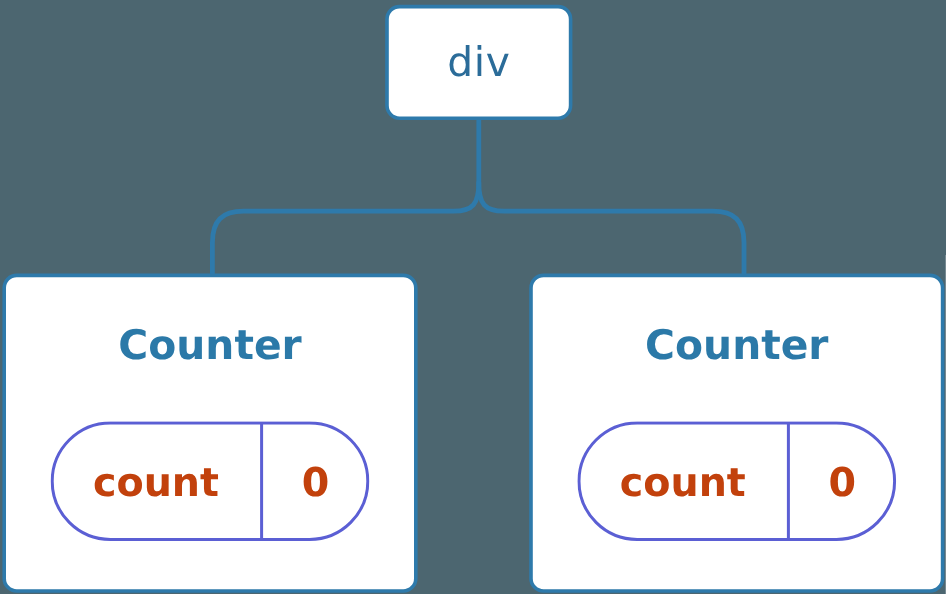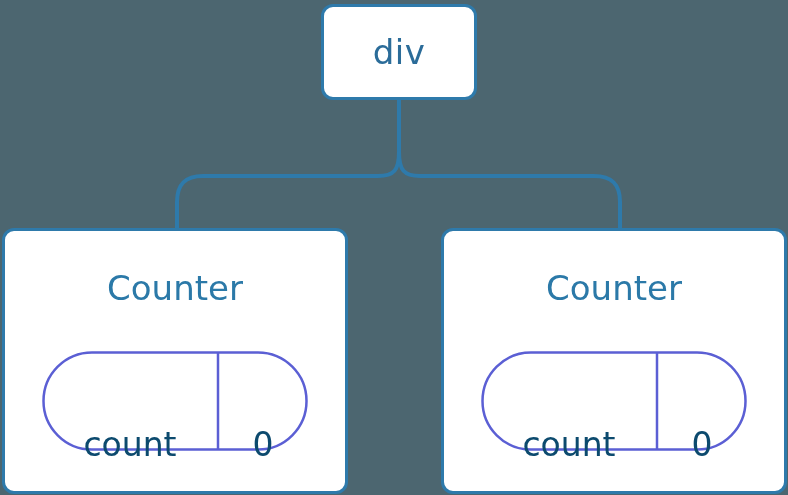--- a/index.html
+++ b/index.html
@@ -53,20 +53,21 @@
   
   .card {
     position: absolute;
     top: 228px;
     width: 346px;
     height: 266px;
     box-sizing: border-box;
     background: #ffffff;
     border: 3px solid #2e7aab;
     border-radius: 12px;
+    font-weight: bold;
   }
   .card-left  { left: 2px; }
   .card-right { left: 441px; }
 
   .card-title {
     position: absolute;
     left: 0;
     right: 0;
     top: 40px;
     text-align: center;
@@ -86,23 +87,22 @@
   }
   .pill svg { display: block; }
   .pill-key, .pill-val {
     position: absolute;
     top: 0;
     height: 100px;
     display: flex;
     align-items: center;
     justify-content: center;
     font-size: 33px;
-    color: #0c4a6e;
+    color: #c2410c;
     line-height: 1;
-    margin-top: 43px;
   }
   .pill-key {
     left: 0;
     width: 176px;
   }
   .pill-val {
     left: 176px;
     width: 90px;
   }
 </style>

